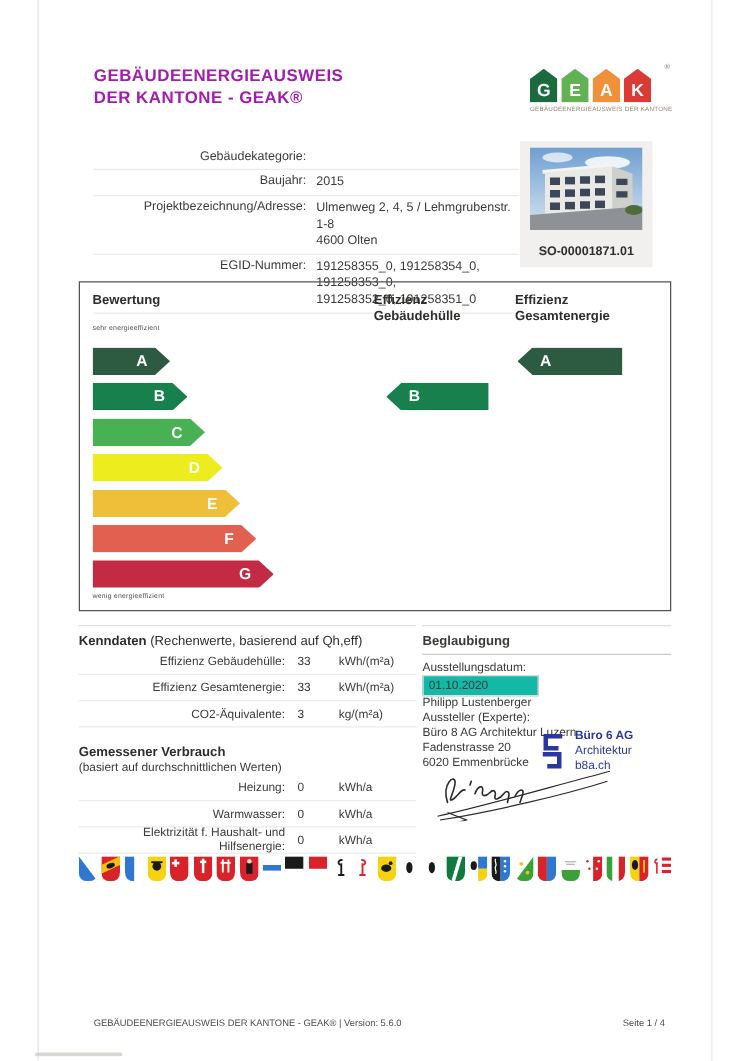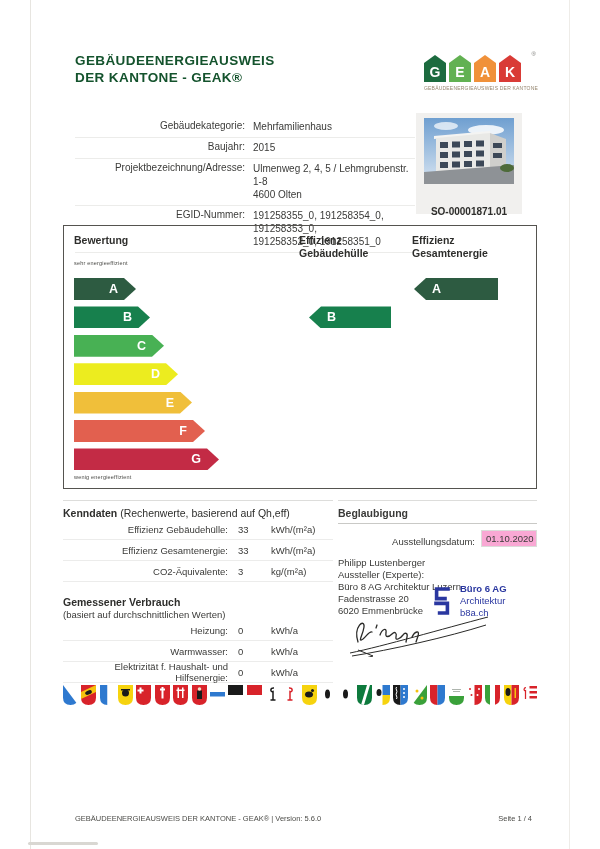--- a/index.html
+++ b/index.html
@@ -5,39 +5,39 @@
   html,body{margin:0;padding:0;background:#fbfbfa;}
   .page{position:relative;width:600px;height:849px;background:#ffffff;overflow:hidden;
         font-family:"Liberation Sans", sans-serif;color:#3a3a38;}
   
   .scan-left{position:absolute;left:30px;top:0;width:1px;height:849px;background:#e7e5e0;}
   .scan-right{position:absolute;left:569px;top:0;width:1px;height:849px;background:#eeece8;}
   .scan-bottom{position:absolute;left:28px;top:842px;width:70px;height:3px;background:#d9d7d2;border-radius:2px;}
 
   
   .title{position:absolute;left:75px;top:52px;font-size:13.5px;font-weight:bold;
-         color:#14532d;letter-spacing:.4px;line-height:17px;}
+         color:#a21caf;letter-spacing:.4px;line-height:17px;}
   .geak-logo{position:absolute;left:424px;top:55px;width:104px;}
   .houses{display:flex;gap:3px;position:relative;}
   .house{width:22px;height:27px;display:flex;align-items:flex-end;justify-content:center;
          clip-path:polygon(50% 0,100% 30%,100% 100%,0 100%,0 30%);}
   .house span{color:#fff;font-weight:bold;font-size:14px;line-height:19px;}
   .reg{position:absolute;right:-8px;top:-4px;font-size:6px;color:#7a7a76;}
   .logo-caption{margin-top:3px;font-size:5px;color:#95856f;letter-spacing:.2px;white-space:nowrap;}
 
   
   .info{position:absolute;left:75px;top:117px;width:340px;font-size:10px;}
   .info-row{display:flex;border-bottom:1px solid #ececea;padding:3px 0 4px 0;}
   .info-label{width:170px;text-align:right;padding-right:8px;color:#3c3c3a;flex:none;}
   .info-value{flex:1;line-height:13px;}
 
   
   .photo-panel{position:absolute;left:416px;top:113px;width:106px;height:101px;background:#f1f0ee;}
   .photo-panel svg{display:block;margin:5px auto 0 auto;}
-  .photo-caption{text-align:center;font-weight:bold;font-size:10px;margin-top:22px;color:#2e2e2c;}
+  .photo-caption{text-align:center;font-weight:bold;font-size:10px;margin-top:12px;color:#2e2e2c;}
 
   
   .chart-box{position:absolute;left:63px;top:225px;width:474px;height:264px;
              border:1px solid #55534f;box-sizing:border-box;}
   .chart-h{position:absolute;font-size:10.5px;font-weight:bold;color:#2e2e2c;line-height:13px;}
   .tiny-label{position:absolute;font-size:5.5px;color:#4a4a46;letter-spacing:.2px;}
   .arrow{position:absolute;height:22px;display:flex;align-items:center;}
   .arrow-right{clip-path:polygon(0 0,calc(100% - 12px) 0,100% 50%,calc(100% - 12px) 100%,0 100%);
                justify-content:flex-end;}
   .arrow-right span{margin-right:18px;}
@@ -53,23 +53,23 @@
   .kv-row{display:flex;align-items:center;height:20px;border-bottom:1px solid #ececeb;}
   .kv-label{flex:1;text-align:right;padding-right:10px;}
   .kv-value{width:26px;}
   .kv-unit{width:62px;padding-left:7px;}
   .verbrauch{margin-top:14px;}
   .verbrauch .sec-title{font-weight:bold;}
   .sub{font-size:9.5px;margin-top:1px;}
 
   .right-col{position:absolute;left:338px;top:500px;width:199px;border-top:1px solid #dddddb;padding-top:6px;font-size:9.5px;}
   .beg-title{font-size:10.5px;font-weight:bold;border-bottom:1px solid #c9c9c6;padding-bottom:4px;}
-  .date-row{display:flex;align-items:flex-end;margin-top:5px;height:18px;}
+  .date-row{display:flex;align-items:flex-start;margin-top:5px;height:18px;flex-direction:column;}
   .date-label{flex:1;text-align:right;padding-right:6px;}
-  .date-value{width:56px;border:1px solid #dcdcda;background:#f9a8d4;padding:2px 4px;box-sizing:border-box;}
+  .date-value{width:93px;border:1px solid #dcdcda;background:#14b8a6;padding:2px 4px;box-sizing:border-box;}
   .issuer{margin-top:10px;line-height:12px;}
   .b8a{display:flex;align-items:center;gap:6px;margin:4px 0 0 92px;}
   .b8a-text{line-height:12px;font-size:9.5px;}
   .stamp-label{margin-top:14px;}
   .sig{margin-top:-6px;margin-left:4px;}
 
   
   .flags{position:absolute;left:63px;top:684px;width:474px;height:26px;
          display:flex;justify-content:space-between;align-items:center;}
 
@@ -105,21 +105,20 @@
           <span>K</span>
         </div>
       <span class="reg">®</span>
     </div>
     <div class="logo-caption">GEBÄUDEENERGIEAUSWEIS DER KANTONE</div>
   </div>
 
   <div class="info">
     <div class="info-row">
       <div class="info-label">Gebäudekategorie:</div>
-      <div class="info-value">Mehrfamilienhaus</div>
     </div>
     <div class="info-row">
       <div class="info-label">Baujahr:</div>
       <div class="info-value">2015</div>
     </div>
     <div class="info-row">
       <div class="info-label">Projektbezeichnung/Adresse:</div>
       <div class="info-value">
         <div>Ulmenweg 2, 4, 5 / Lehmgrubenstr. 1-8</div>
         <div>4600 Olten</div>

